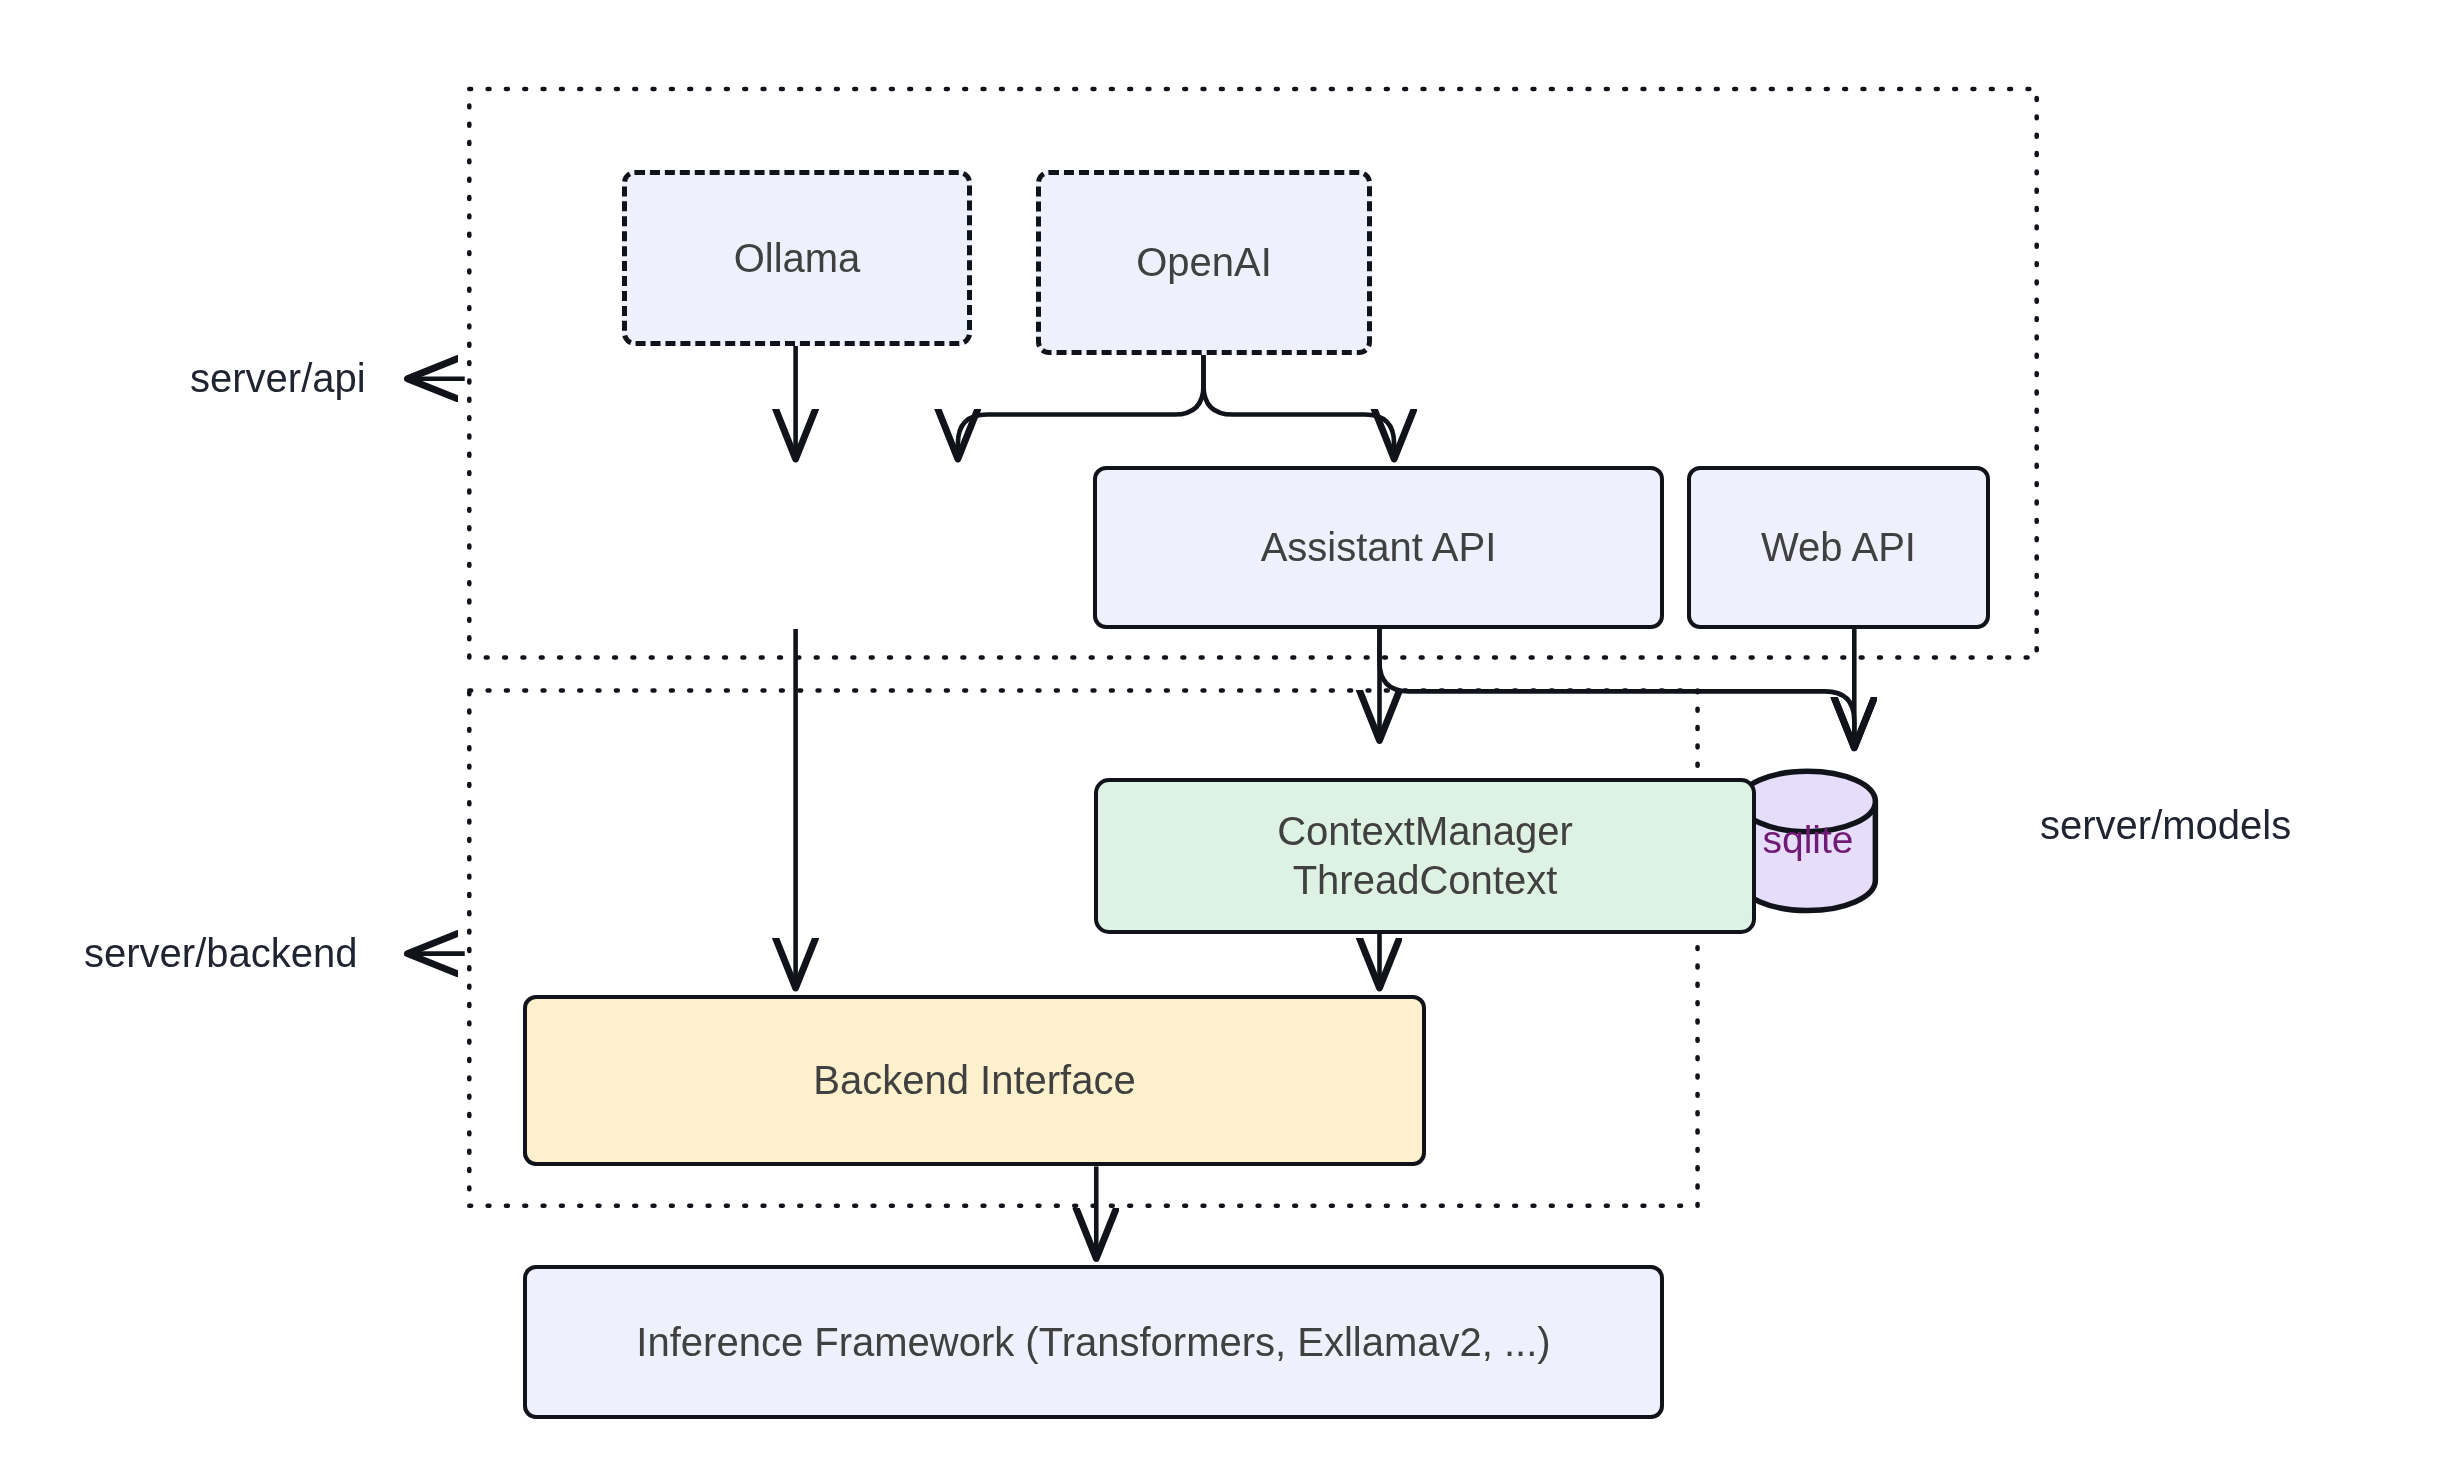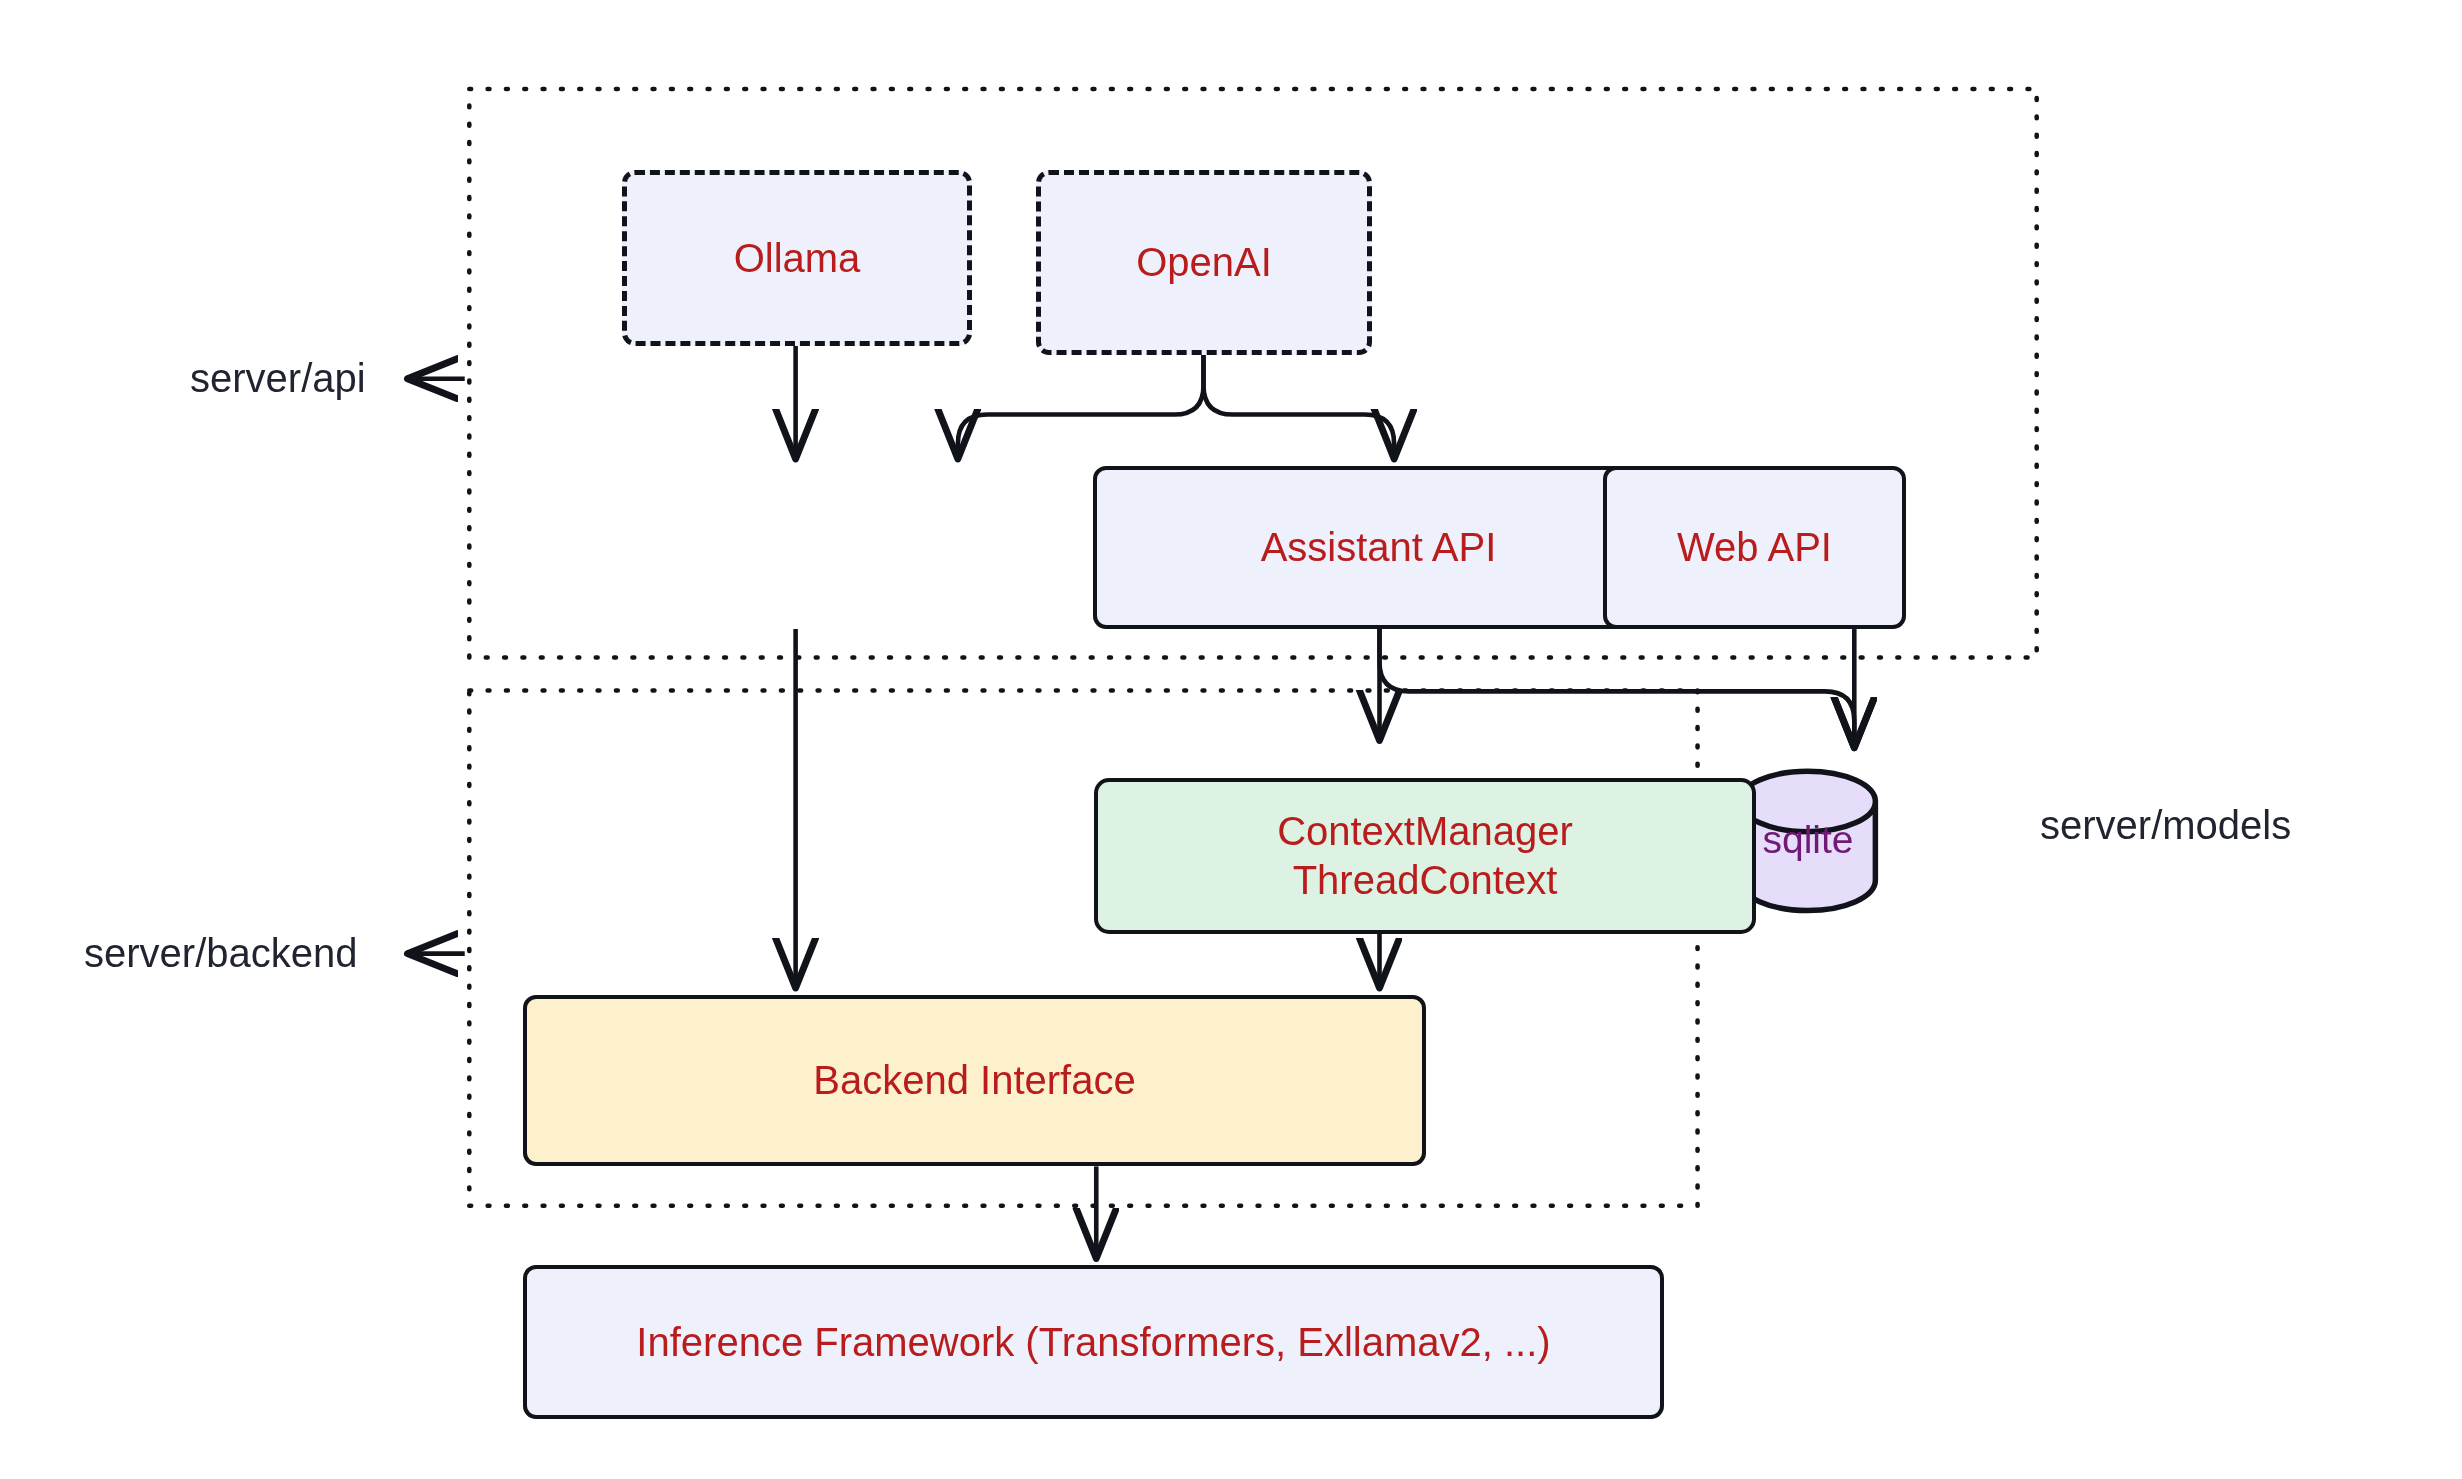--- a/index.html
+++ b/index.html
@@ -26,21 +26,21 @@
     width: 2462px;
     height: 1480px;
   }
   .node {
     position: absolute;
     box-sizing: border-box;
     display: flex;
     align-items: center;
     justify-content: center;
     text-align: center;
-    color: #b91c1c;
+    color: #404040;
     border-radius: 13px;
     line-height: 1.22;
     white-space: pre-line;
   }
   .node.solid  { border: 4.6px solid #11131a; }
   .node.dashed { border: 5.5px dashed #11131a; }
 
   .fill-blue  { background: #eef1fb; }
   .fill-green { background: #ddf2e2; }
   .fill-cream { background: #fdf0cd; }
@@ -116,21 +116,21 @@
 
   <div class="node dashed fill-blue fs-lg" style="left:1036px; top:170px; width:336px; height:185px;">
     <span>OpenAI</span>
   </div>
 
 
   <div class="node solid fill-blue fs-lg" style="left:1093px; top:466px; width:571px; height:163px;">
     <span>Assistant API</span>
   </div>
 
-  <div class="node solid fill-blue fs-lg" style="left:1603px; top:466px; width:303px; height:163px;">
+  <div class="node solid fill-blue fs-lg" style="left:1687px; top:466px; width:303px; height:163px;">
     <span>Web API</span>
   </div>
 
   <div class="node solid fill-green fs-lg" style="left:1094px; top:778px; width:662px; height:156px;border-radius:15px;">
     <span>ContextManager
 ThreadContext</span>
   </div>
 
   <div class="cyl-label" style="left:1740px; top:820px; width:136px;">sqlite</div>
 

